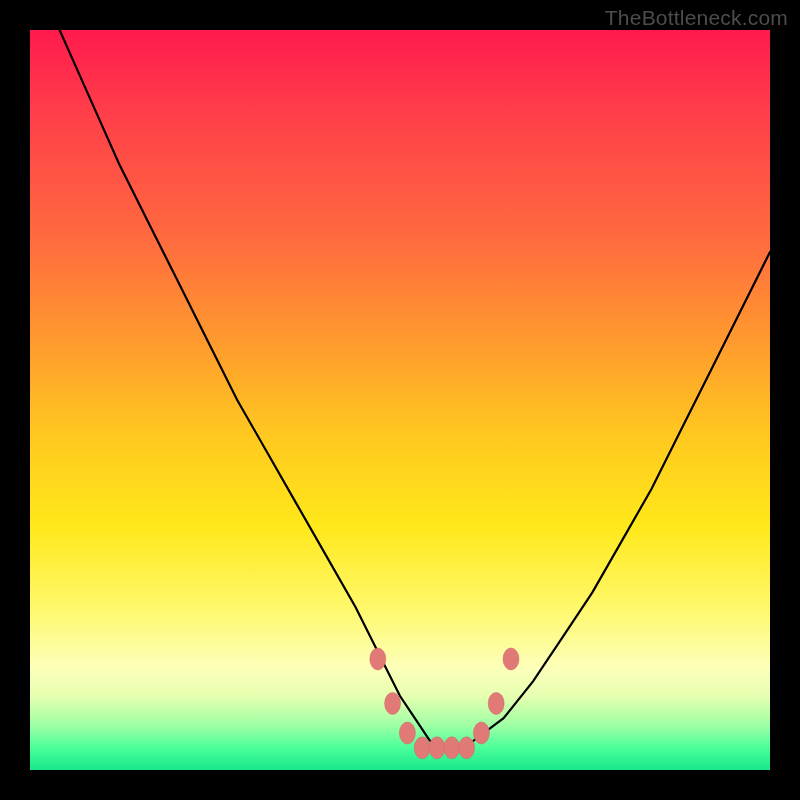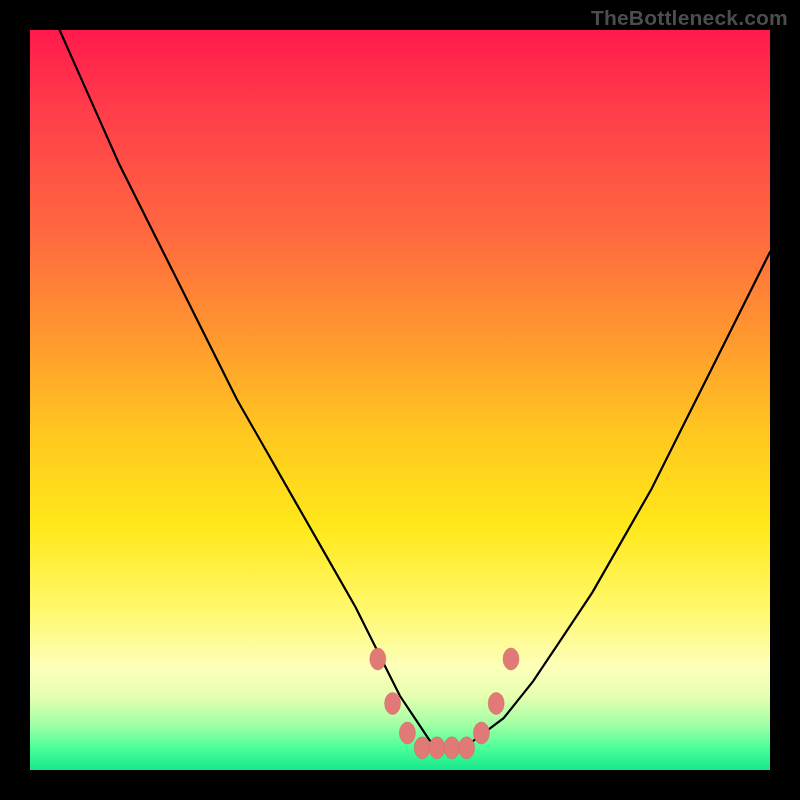--- a/index.html
+++ b/index.html
@@ -39,21 +39,21 @@
       #4bff9a 97%,
       #17e88a 100%
     );
   }
   .watermark {
     position: absolute;
     top: 6px;
     right: 12px;
     color: #4d4d4d;
     font-size: 21px;
-    font-weight: 700;
+    font-weight: 400;
     letter-spacing: 0.2px;
     user-select: none;
   }
   svg.curve {
     position: absolute;
     left: 0;
     top: 0;
     width: 740px;
     height: 740px;
     overflow: visible;

